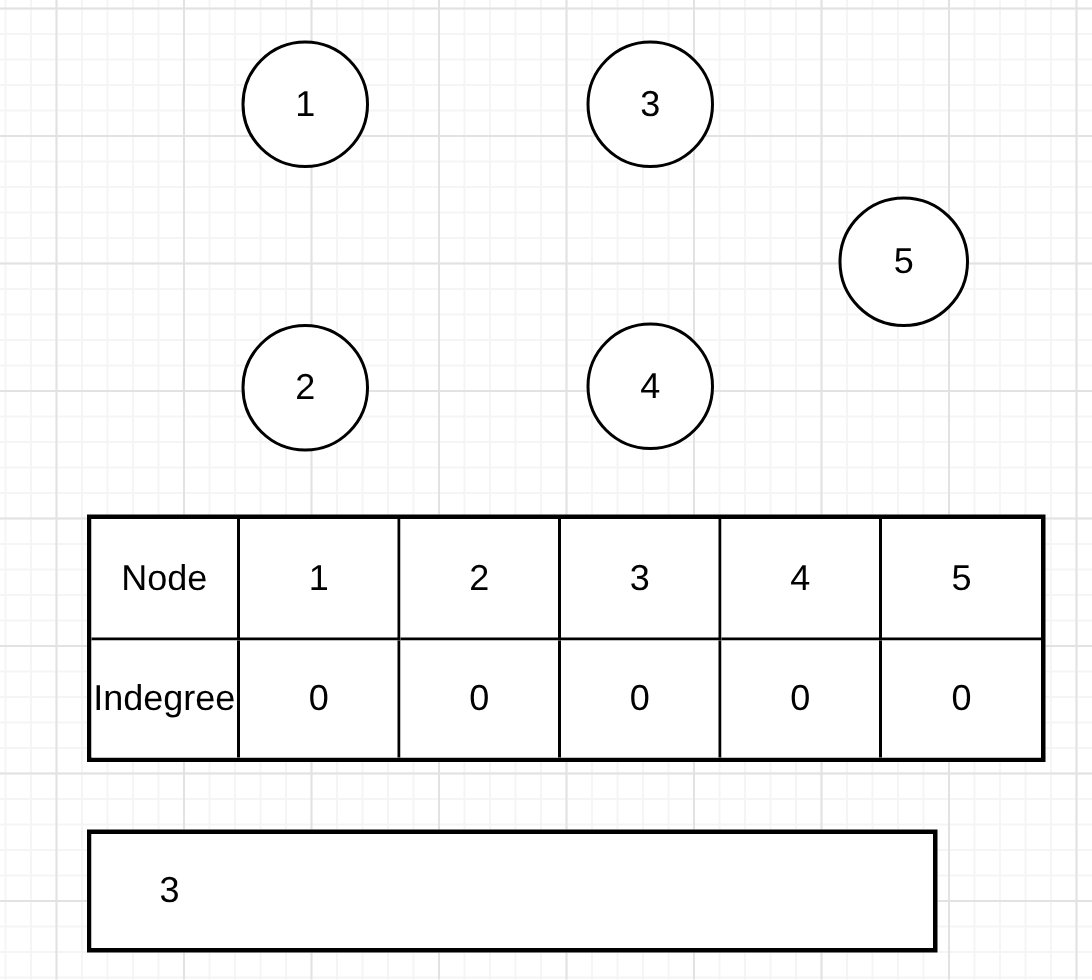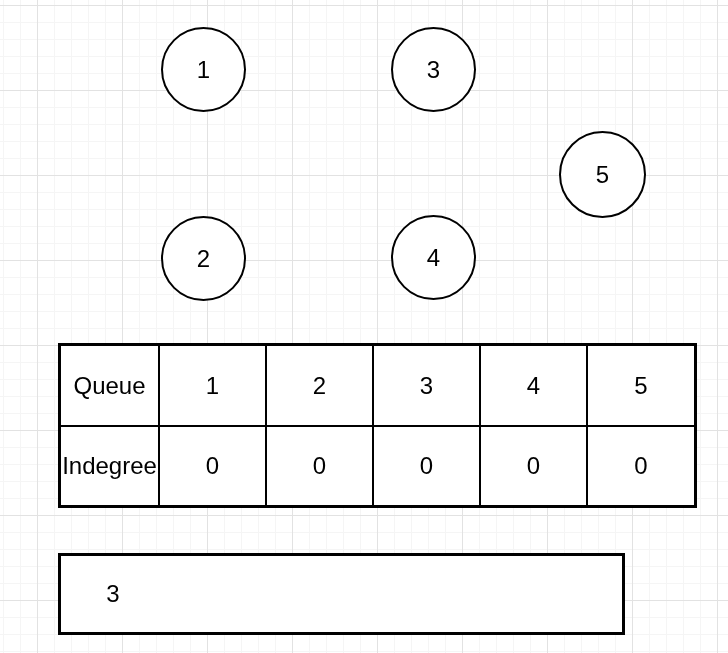--- a/index.html
+++ b/index.html
@@ -100,21 +100,21 @@
     <span>3</span>
   </div>
   <div class="node node-4">
     <span>4</span>
   </div>
   <div class="node node-5">
     <span>5</span>
   </div>
 
   <div class="idg-table">
-    <div class="cell">Queue</div>
+    <div class="cell">Node</div>
     <div class="cell">1</div>
     <div class="cell">2</div>
     <div class="cell">3</div>
     <div class="cell">4</div>
     <div class="cell">5</div>
     <div class="cell">Indegree</div>
     <div class="cell">0</div>
     <div class="cell">0</div>
     <div class="cell">0</div>
     <div class="cell">0</div>

